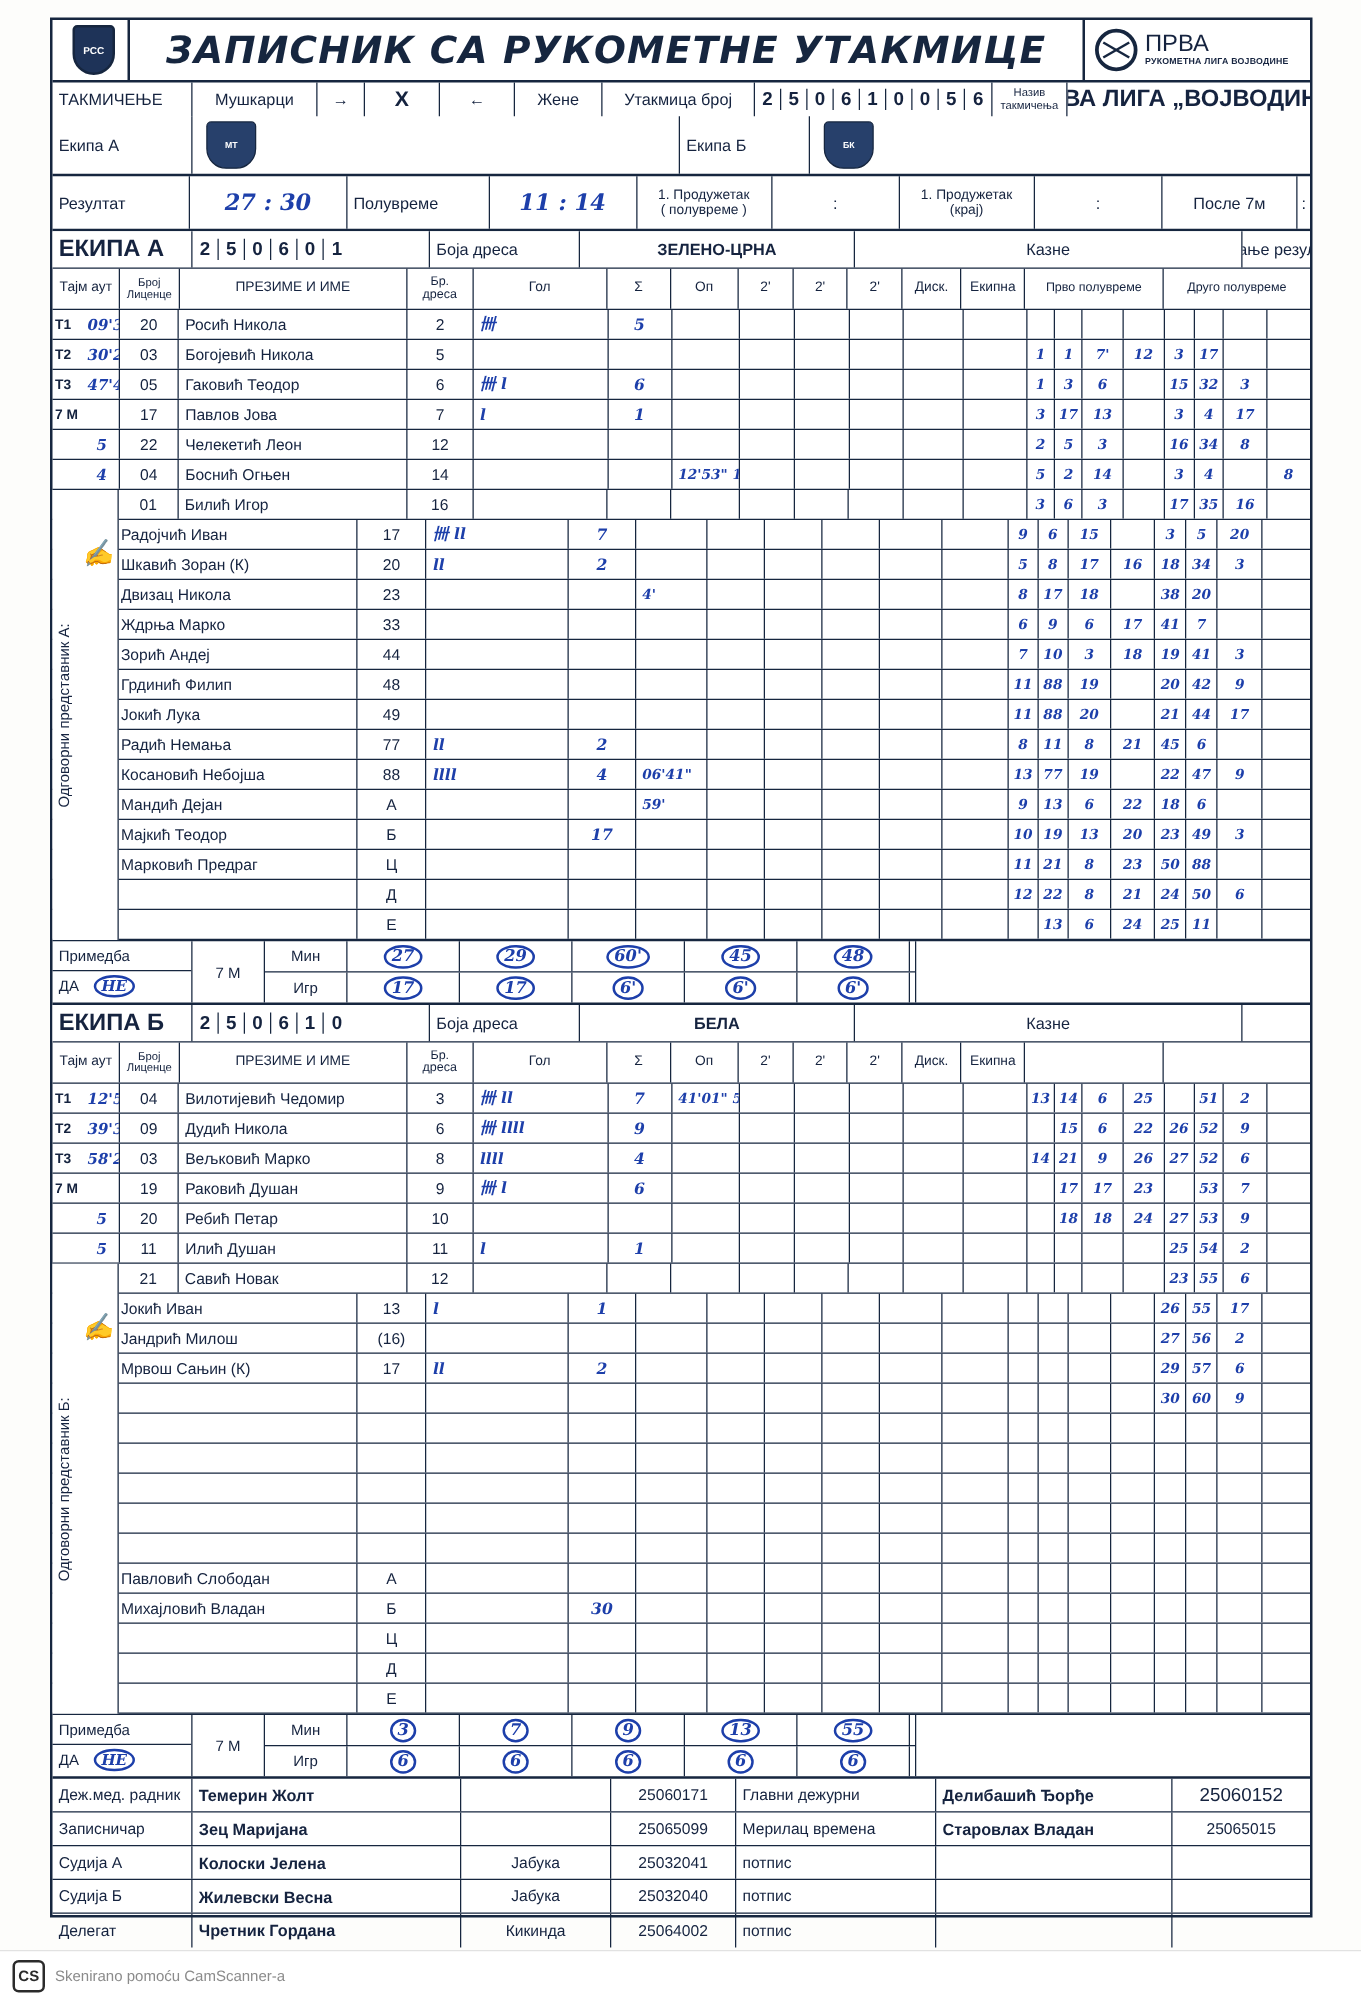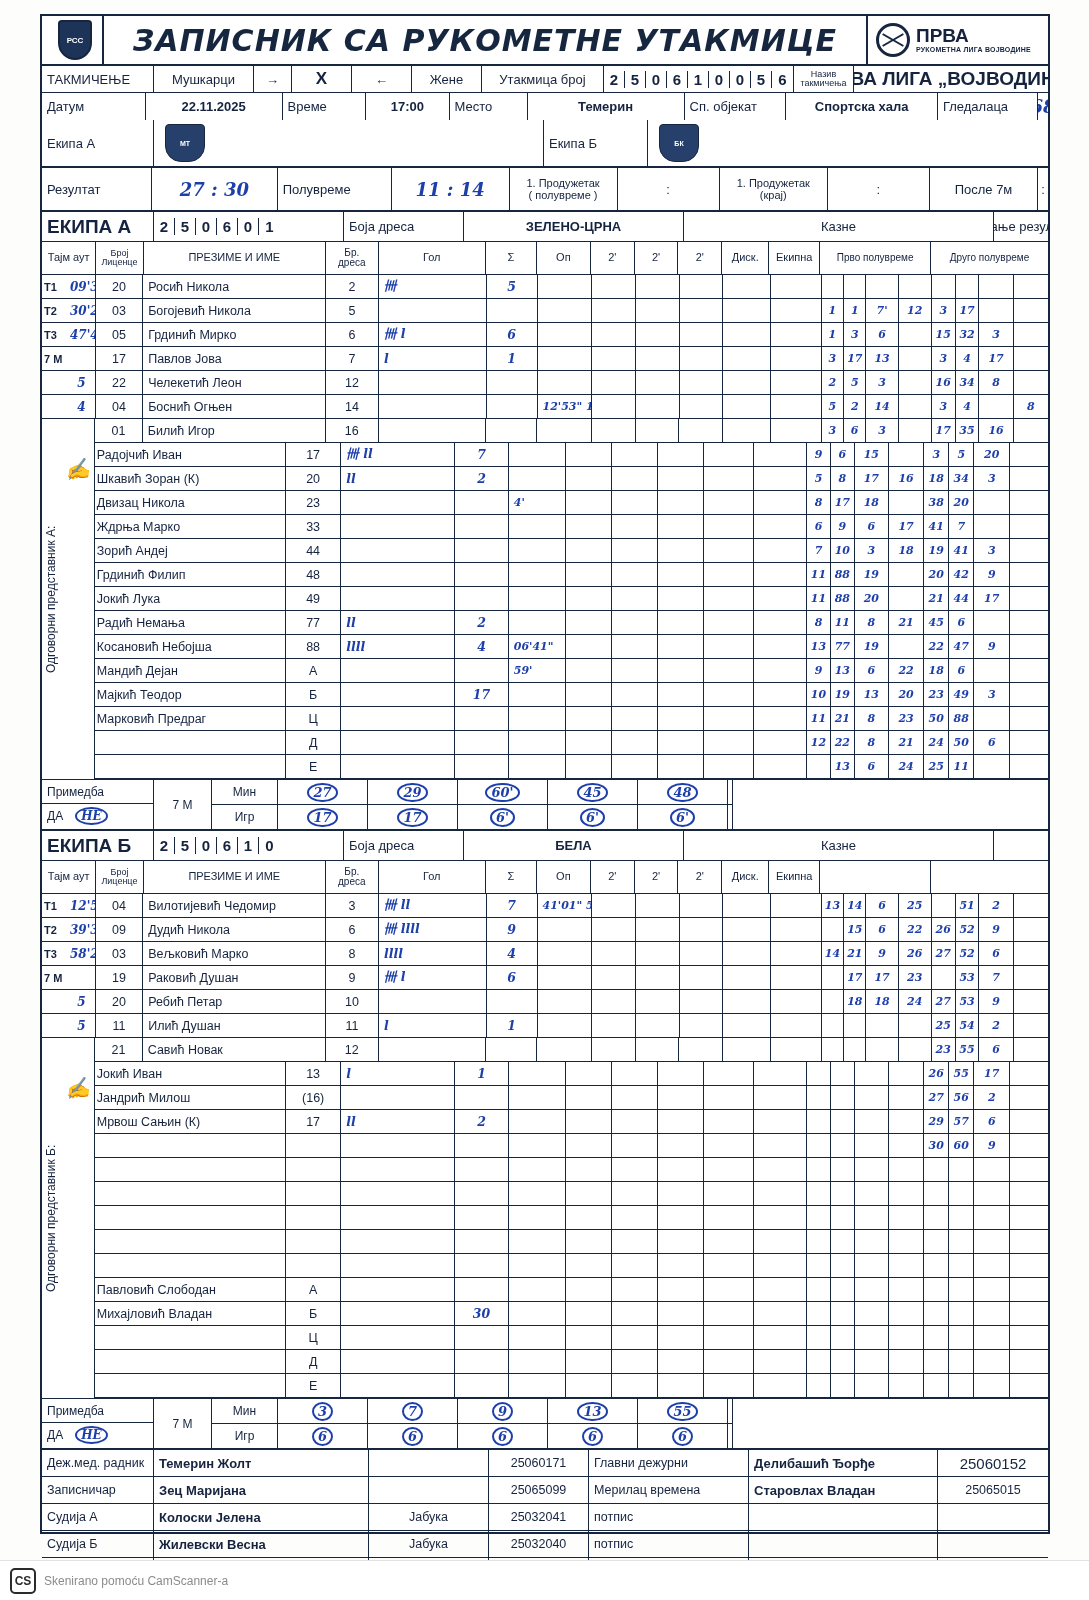--- a/index.html
+++ b/index.html
@@ -46,21 +46,21 @@
     font-style:italic;
   }
   .hdr-logo { width:180px; height:100%; display:flex; align-items:center; gap:6px; padding-left:8px;}
   .logo-ball {
     width:34px;height:34px;border-radius:50%;
     border:3px solid #16263f; position:relative; flex:none;
   }
   .logo-ball:before{content:"";position:absolute;left:2px;top:13px;width:24px;height:2px;background:#16263f;transform:rotate(-30deg);}
   .logo-ball:after{content:"";position:absolute;left:2px;top:13px;width:24px;height:2px;background:#16263f;transform:rotate(30deg);}
   .logo-txt { line-height:1.05; }
-  .logo-txt .l1 { font-size:19px; font-weight:bold; }
+  .logo-txt .l1 { font-size:19px; font-weight:normal; }
   .logo-txt .l2 { font-size:7px; font-weight:bold; letter-spacing:.2px;}
   
   .row { display:flex; border-bottom:1px solid #16263f; }
   .row:last-child { border-bottom:none; }
   .cell {
     border-right:1px solid #16263f;
     padding:2px 5px;
     font-size:13px;
     display:flex; align-items:center;
     min-height:24px;
@@ -182,32 +182,20 @@
               <span>1</span>
               <span>0</span>
               <span>0</span>
               <span>5</span>
               <span>6</span>
             </div>
         </div>
         <div class="cell c" style="width:60px;font-size:9px;line-height:1.05;white-space:normal;text-align:center">Назив такмичења</div>
         <div class="cell c last bold" style="flex:1;font-size:19px">ПРВА ЛИГА „ВОЈВОДИНА“</div>
       </div>
-      <div class="row">
-        <div class="cell" style="width:112px">Датум</div>
-        <div class="cell c bold" style="width:148px">22.11.2025</div>
-        <div class="cell" style="width:90px">Време</div>
-        <div class="cell c bold" style="width:90px">17:00</div>
-        <div class="cell" style="width:84px">Место</div>
-        <div class="cell c bold" style="width:170px">Темерин</div>
-        <div class="cell" style="width:110px">Сп. објекат</div>
-        <div class="cell c bold" style="width:164px">Спортска хала</div>
-        <div class="cell" style="width:108px">Гледалаца</div>
-        <div class="cell c last hw lg" style="flex:1">68</div>
-      </div>
     </div>
 
     <div class="teamrow">
       <div class="cell" style="width:112px">Екипа А</div>
       <div class="cell" style="width:390px">
         <div class="team-crest">МТ</div>
       </div>
       <div class="cell" style="width:104px">Екипа Б</div>
       <div class="cell last" style="flex:1">
         <div class="team-crest">БК</div>
@@ -334,21 +322,21 @@
               <div class="p pIgr last hw" style="font-size: 11px;"></div>
             </div>
           </div>
         </div>
         <div class="plrow">
           <div class="cell w-timeout" style="padding:0 2px;gap:2px">
             <div class="" style="font-size:11px;font-weight:bold;min-width:24px">Т3</div>
             <div class="hw sm" style="flex:1;text-align:center">47'48"</div>
           </div>
           <div class="cell w-lic c">05</div>
-          <div class="cell w-name">Грдинић Мирко</div>
+          <div class="cell w-name">Гаковић Теодор</div>
           <div class="cell w-num c">6</div>
           <div class="cell w-gol hw">卌 l</div>
           <div class="cell w-sum c hw">6</div>
           <div class="cell w-op hw sm" style="font-size:11px"></div>
           <div class="cell w-2m"></div>
           <div class="cell w-2m"></div>
           <div class="cell w-2m"></div>
           <div class="cell w-disc"></div>
           <div class="cell w-ekip"></div>
           <div class="cell w-prog" style="padding:0">

